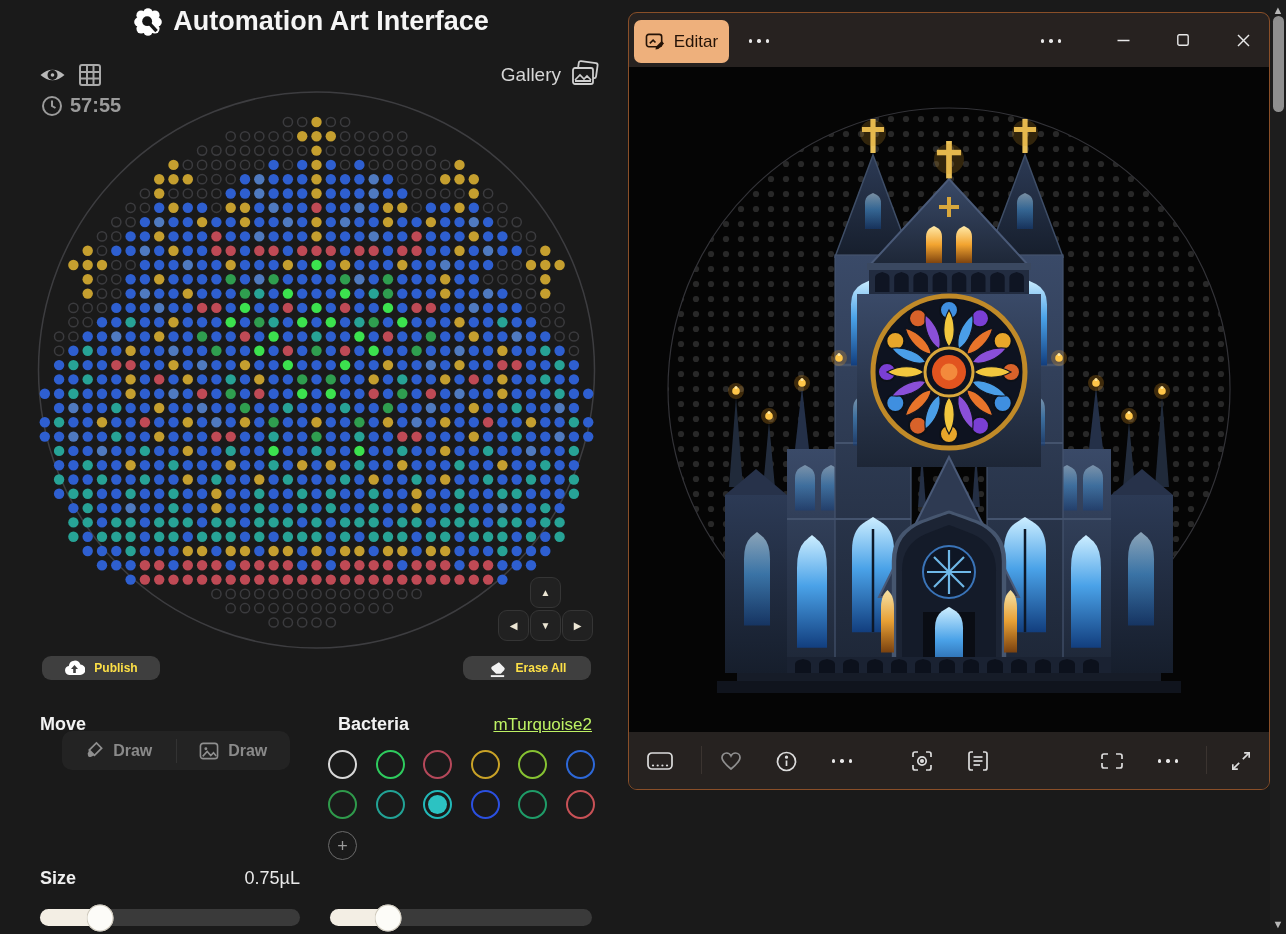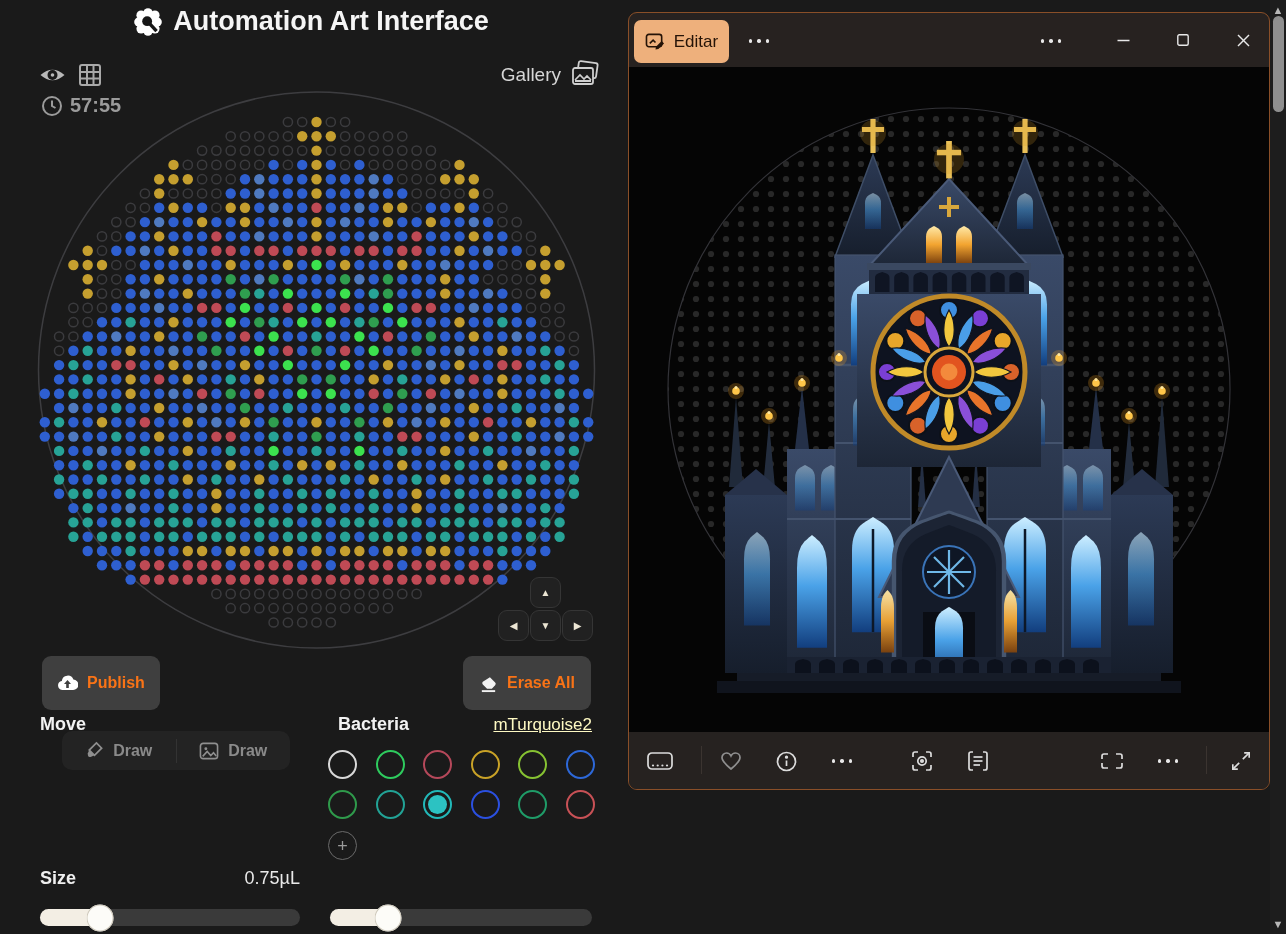--- a/index.html
+++ b/index.html
@@ -8,26 +8,26 @@
 
   
   .app{position:absolute;left:0;top:0;width:622px;height:934px;background:#1a1a1a;}
   .app-header{position:absolute;left:0;top:6px;width:622px;display:flex;align-items:center;justify-content:center;gap:10px;}
   .app-title{font-size:27px;font-weight:800;color:#f5f5f5;text-align:right;}
   .iconbtn{position:absolute;width:28px;height:28px;display:flex;align-items:center;justify-content:center;cursor:pointer;}
   .gallery{position:absolute;right:22px;top:60px;display:flex;align-items:center;gap:9px;color:#d6d6d6;font-size:19px;cursor:pointer;}
   .timer{position:absolute;left:41px;top:94px;display:flex;align-items:center;gap:7px;color:#9b9b9b;font-size:20px;font-weight:600;}
   #dish{position:absolute;left:0;top:0;width:622px;height:660px;}
   .pad-btn{position:absolute;width:31px;height:31px;background:#212121;border:1px solid #353535;border-radius:9px;color:#ece6d4;font-size:10px;display:flex;align-items:center;justify-content:center;cursor:pointer;}
-  .btn{position:absolute;height:54px;background:#3f3f3f;border:none;border-radius:9px;color:#f97316;font-size:16px;font-weight:700;display:flex;align-items:center;justify-content:center;gap:9px;cursor:pointer;}
+  .btn{position:absolute;height:24px;background:#3f3f3f;border:none;border-radius:9px;color:#fde047;font-size:12px;font-weight:700;display:flex;align-items:center;justify-content:center;gap:9px;cursor:pointer;}
   .section-label{position:absolute;color:#f2f2f2;font-size:18px;font-weight:800;}
   .segmented{position:absolute;left:62px;top:731px;width:228px;height:39px;background:#232323;border-radius:10px;display:flex;align-items:center;}
   .segbtn{flex:1;height:100%;display:flex;align-items:center;justify-content:center;gap:9px;color:#8a8a8a;font-size:16px;font-weight:700;cursor:pointer;background:none;border:none;}
   .segdiv{width:1px;height:24px;background:#333;}
-  .bact-link{position:absolute;right:30px;top:715px;color:#fef9c3;font-size:17px;text-decoration:underline;cursor:pointer;}
+  .bact-link{position:absolute;right:30px;top:715px;color:#bef264;font-size:17px;text-decoration:underline;cursor:pointer;}
   #swatches{position:absolute;left:328px;top:750px;display:grid;grid-template-columns:repeat(6,47.6px);row-gap:11px;}
   .swatch{width:29px;height:29px;border:2px solid #555;border-radius:50%;position:relative;cursor:pointer;}
   .swatch-fill{position:absolute;left:3px;top:3px;width:19px;height:19px;border-radius:50%;}
   .plusbtn{position:absolute;left:328px;top:831px;width:29px;height:29px;border:1.5px solid #6a6a6a;border-radius:50%;background:none;color:#9a9a9a;font-size:18px;line-height:1;cursor:pointer;}
   .slider-row{position:absolute;height:24px;display:flex;justify-content:space-between;align-items:center;color:#efefef;}
   .slider-row .lab{font-size:18px;font-weight:800;}
   .slider-row .val{font-size:18px;color:#e9e9e9;}
   .slider{position:absolute;height:17px;background:#3a3a3a;border-radius:9px;cursor:pointer;}
   .slider .fill{position:absolute;left:0;top:0;height:17px;background:#f3eee4;border-radius:9px;}
   .slider .thumb{position:absolute;top:50%;width:27px;height:27px;background:#fdfcf8;border-radius:50%;transform:translate(-50%,-50%);box-shadow:0 0 0 1px #cfc9bb inset;cursor:grab;}

